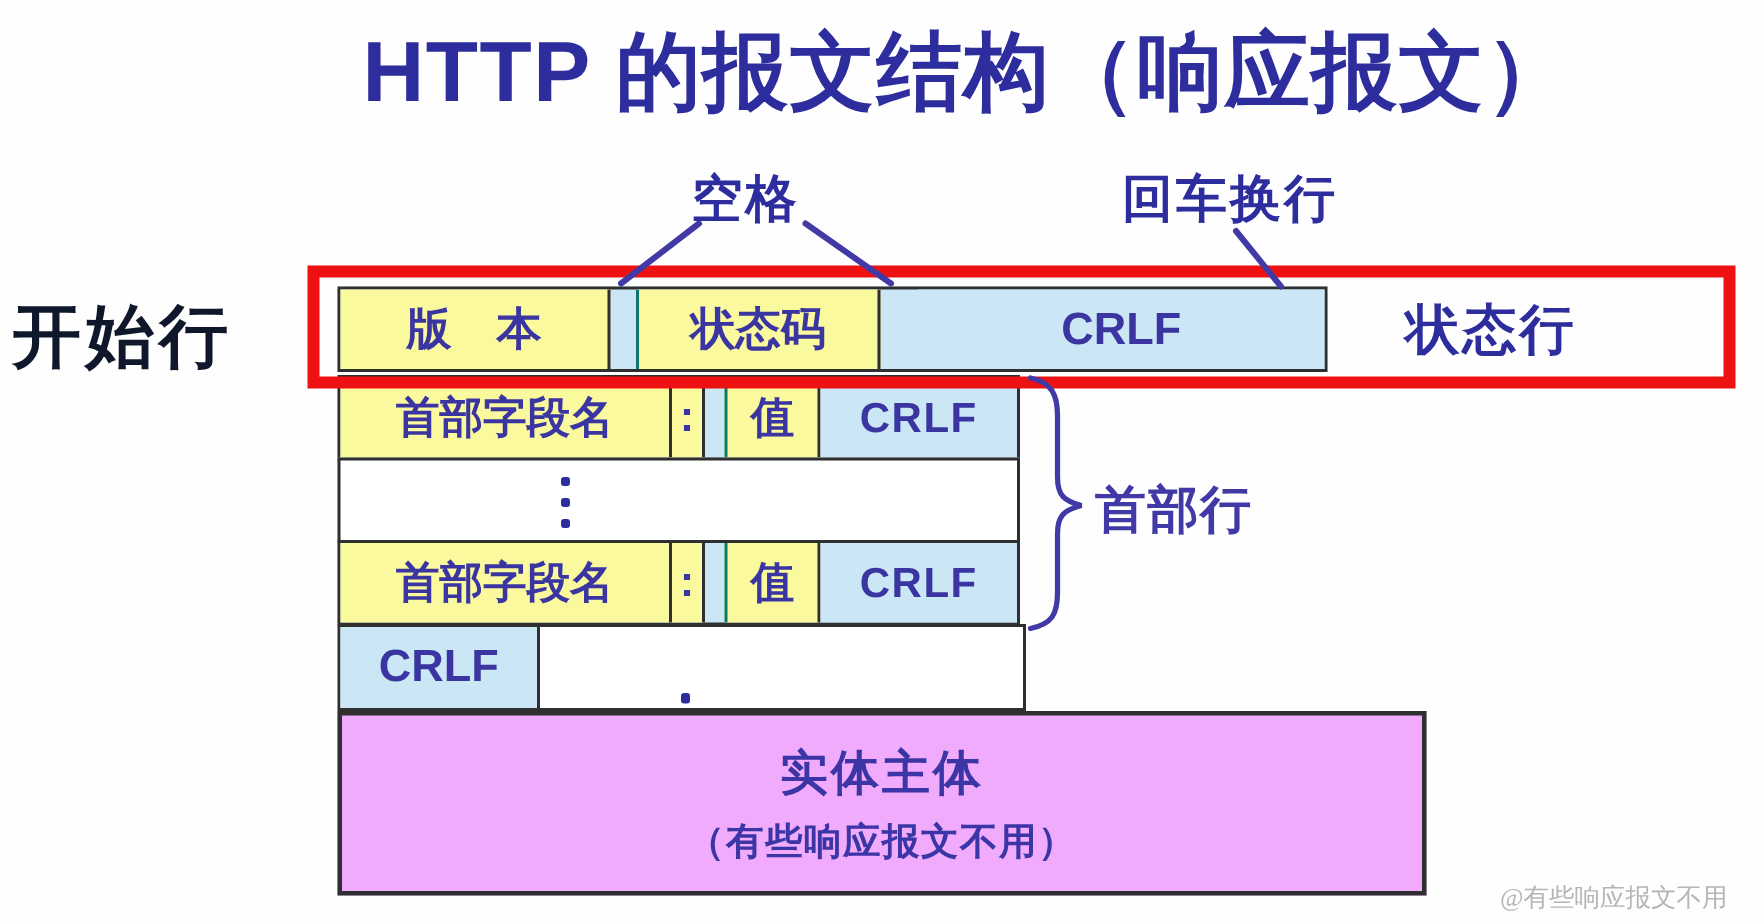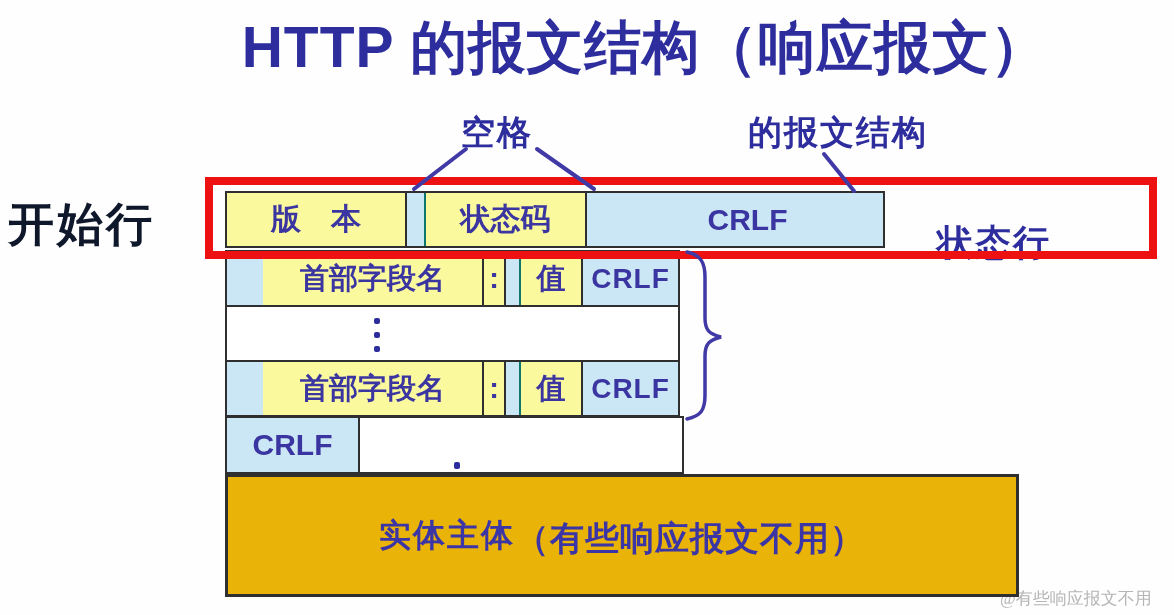--- a/index.html
+++ b/index.html
@@ -33,21 +33,21 @@
   .annot-crlf  { left: 748px; top: 110px; }
   .start-line-label {
     left: 8px; top: 194px;
     font-size: 46px;
     font-weight: bold;
     color: #0f172a;
     letter-spacing: 3px;
     white-space: nowrap;
   }
   .status-line-label {
-    left: 937px; top: 219px;
+    left: 937px; top: 196px;
     font-size: 36px;
     font-weight: bold;
     color: #2d2d9e;
     letter-spacing: 2px;
     white-space: nowrap;
     z-index: 6;
   }
   .header-lines-label {
     left: 730px; top: 317px;
     font-size: 34px;
@@ -62,21 +62,21 @@
     z-index: 10;
     pointer-events: none;
   }
   .row {
     display: flex;
     align-items: stretch;
     border: 2px solid #2f2f2f;
     z-index: 5;
   }
   .row-status { left: 225px; top: 191px; width: 660px; height: 57px; background: #cbe6f5; }
-  .row-header { left: 225px; top: 250px; width: 455px; height: 57px; background: #cbe6f5; padding-left: 36px; }
+  .row-header { left: 225px; top: 250px; width: 455px; height: 57px; background: #cbe6f5; }
   .row-header2 { top: 360px; }
   .row-ellipsis { left: 225px; top: 305px; width: 455px; height: 57px; background: #ffffff; }
   .row-crlf { left: 225px; top: 416px; width: 459px; height: 58px; background: #ffffff; }
   .cell {
     display: flex;
     align-items: center;
     justify-content: center;
     font-weight: bold;
     color: #3a35a0;
     white-space: nowrap;
@@ -102,31 +102,32 @@
     border-radius: 2px;
   }
   .single-dot {
     left: 454px; top: 462px;
     width: 6px; height: 7px;
     background: #2d2d9e;
     border-radius: 2px;
     z-index: 6;
   }
   .entity-box {
-    left: 225px; top: 474px; width: 794px; height: 123px;
-    background: #eab308;
+    left: 225px; top: 474px; width: 726px; height: 123px;
+    background: #f0abfc;
     border: 3px solid #2f2f2f;
     display: flex;
+    flex-direction: column;
     align-items: center;
     justify-content: center;
     color: #3c35a5;
     z-index: 5;
   }
   .entity-title { font-size: 32px; font-weight: bold; letter-spacing: 2px; }
-  .entity-note  { font-size: 34px; font-weight: bold; margin-top: 6px; letter-spacing: 1px; }
+  .entity-note  { font-size: 25px; font-weight: bold; margin-top: 6px; letter-spacing: 1px; }
   .watermark {
     left: 1000px; top: 587px;
     font-family: "Liberation Serif", serif;
     font-size: 17px;
     color: #b5b5b5;
     white-space: nowrap;
   }
   svg.overlay {
     position: absolute;
     left: 0; top: 0;
@@ -135,21 +136,21 @@
   }
 </style>
 </head>
 <body>
 
 <div class="stage">
 
   <div class="abs annot annot-space">空格</div>
 
   <div class="abs title">HTTP 的报文结构（响应报文）</div>
-  <div class="abs annot annot-crlf">的报文结构</div>
+  <div class="abs annot annot-crlf">回车换行</div>
 
   <div class="abs start-line-label">开始行</div>
 
   <div class="abs red-frame"></div>
 
   <div class="abs row row-status">
     <div class="cell cell-yellow fs30 br" style="width:180px;">版　本</div>
     <div class="cell gap" style="width:17px;"></div>
     <div class="cell cell-yellow fs30 bl br" style="width:163px;">状态码</div>
     <div class="cell gap" style="width:25px;"></div>
@@ -175,20 +176,21 @@
   </div>
 
   <div class="abs row row-header row-header2">
     <div class="cell cell-yellow fs29 br" style="width:221px;">首部字段名</div>
     <div class="cell cell-yellow fs29 br" style="width:22px;">:</div>
     <div class="cell gap" style="width:13px;"></div>
     <div class="cell cell-yellow fs29 bl br" style="width:64px;">值</div>
     <div class="cell cell-blue fs28" style="flex:1;">CRLF</div>
   </div>
 
+  <div class="abs header-lines-label">首部行</div>
 
   <div class="abs row row-crlf">
     <div class="cell cell-blue fs30 br" style="width:133px;">CRLF</div>
     <div class="cell" style="flex:1; background:#ffffff;"></div>
   </div>
 
   <div class="abs single-dot"></div>
 
   <div class="abs entity-box">
     <div class="entity-title">实体主体</div>

